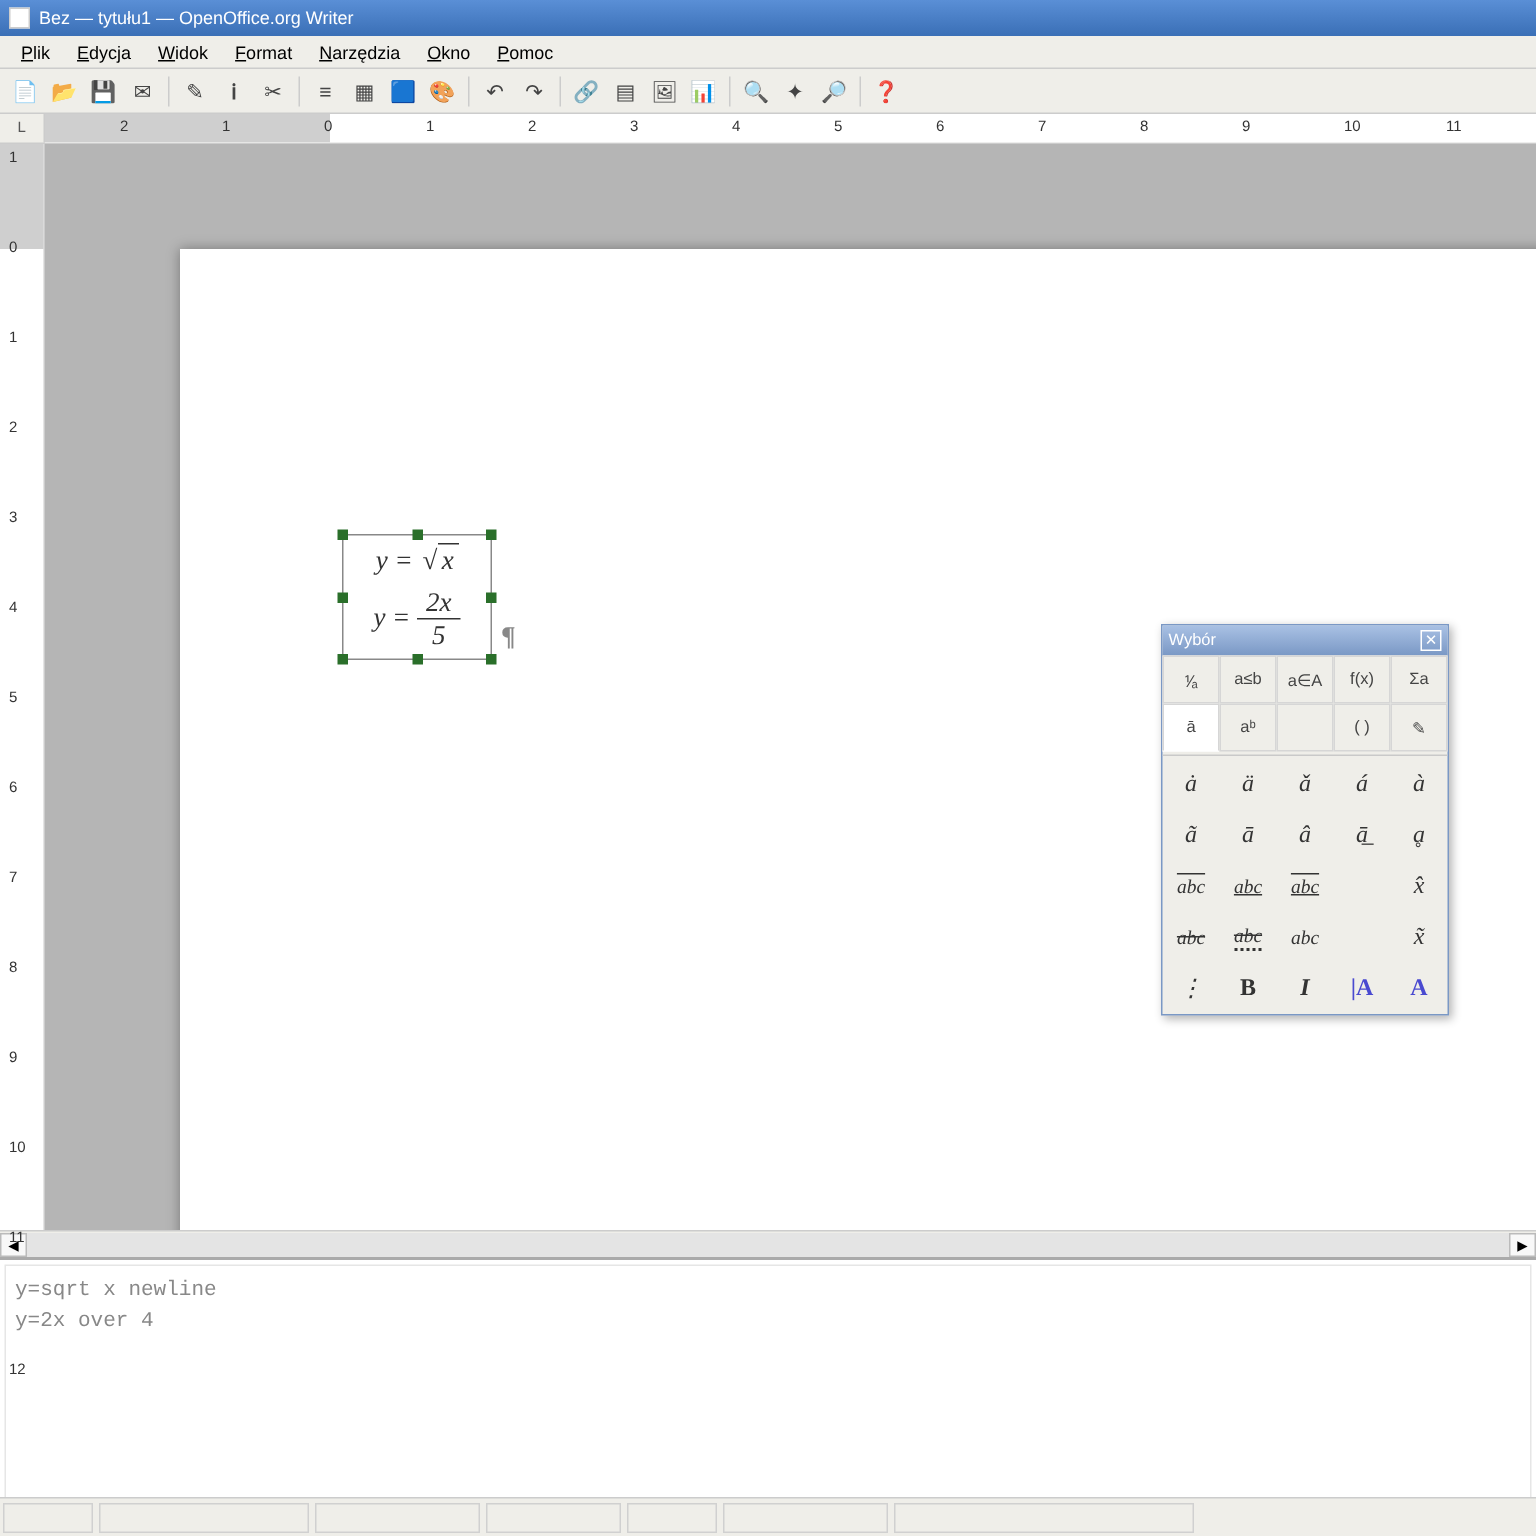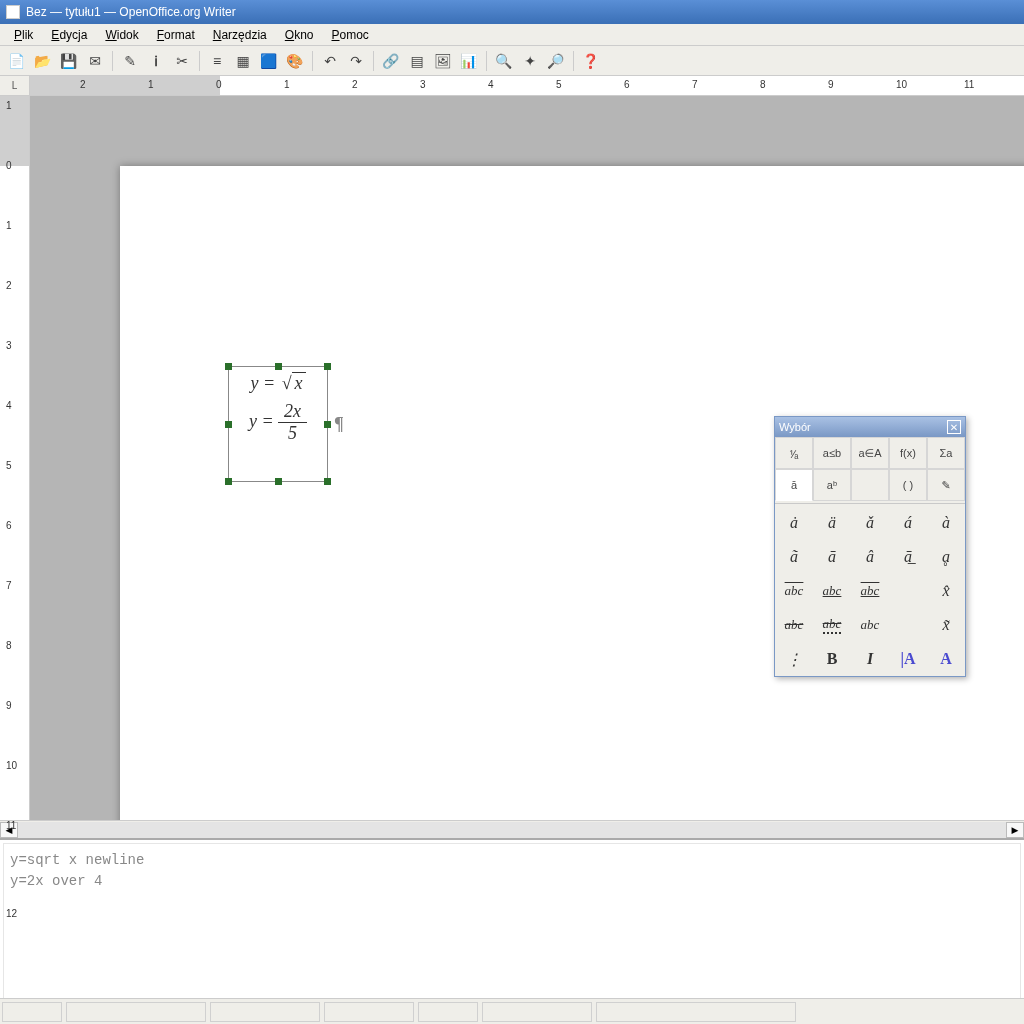--- a/index.html
+++ b/index.html
@@ -30,21 +30,21 @@
   
   .workrow { display:flex; height: 724px; }
   .v-ruler { width:30px; background:#fff; border-right:1px solid #ccc; position:relative; font-size:10px; color:#333; }
   .v-ruler .shade { position:absolute; left:0; right:0; background:#cfcfcf; }
   .v-ruler .tick { position:absolute; left:6px; font-size:10px; }
 
   .workspace { flex:1; background:#b5b5b5; position:relative; overflow:hidden; }
   .page { position:absolute; left:90px; top:70px; width:1100px; height:1400px; background:#fff; box-shadow:0 0 8px rgba(0,0,0,.35); }
 
   
-  .eq-frame { position:absolute; left:198px; top:270px; width:100px; height:116px; border:1px solid #888; }
+  .eq-frame { position:absolute; left:198px; top:260px; width:100px; height:84px; border:1px solid #888; }
   .eq-frame .handle { position:absolute; width:7px; height:7px; background:#2a6f2a; }
   .h-tl{top:-4px;left:-4px}.h-tr{top:-4px;right:-4px}.h-bl{bottom:-4px;left:-4px}.h-br{bottom:-4px;right:-4px}
   .h-tm{top:-4px;left:calc(50% - 3px)}.h-bm{bottom:-4px;left:calc(50% - 3px)}
   .h-ml{top:calc(50% - 3px);left:-4px}.h-mr{top:calc(50% - 3px);right:-4px}
   .eq-content { font-family: "Times New Roman", serif; font-style: italic; font-size:18px; color:#333; text-align:center; padding:6px 4px 2px; line-height:1.2; }
   .eq-line1 { margin-bottom:6px; white-space:nowrap; }
   .eq-sqrt { display:inline-block; position:relative; padding-left:2px; }
   .eq-sqrt::before { content:"√"; font-style:normal; }
   .eq-sqrt span { border-top:1.5px solid #333; padding:0 3px; }
   .eq-frac { display:inline-flex; flex-direction:column; align-items:center; vertical-align:middle; margin-left:0; }

